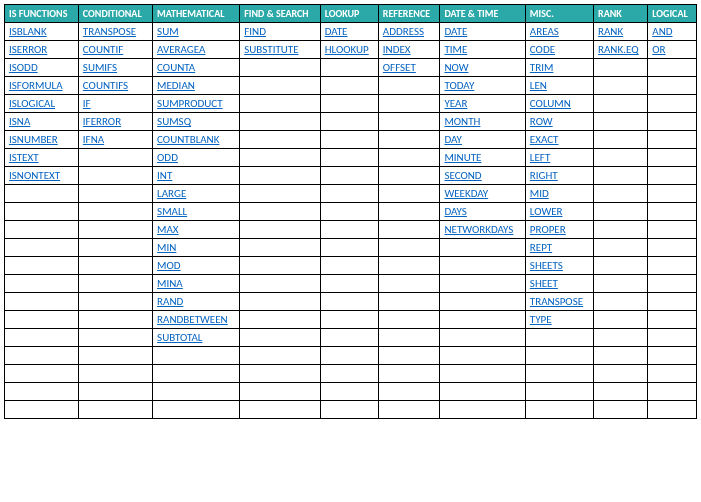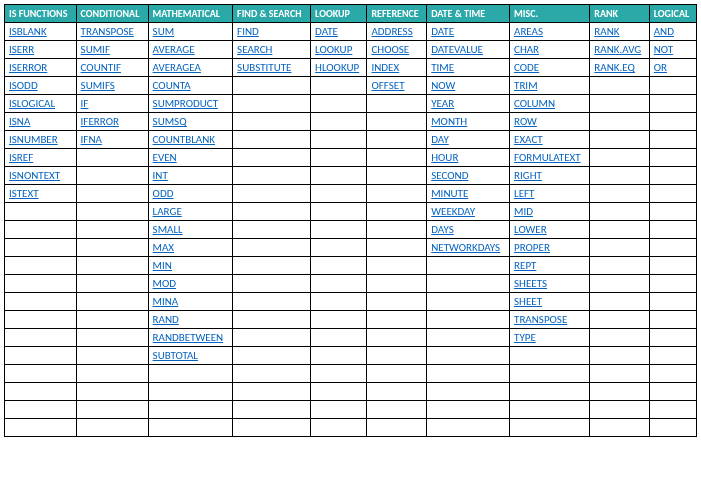--- a/index.html
+++ b/index.html
@@ -64,32 +64,20 @@
         <td><a>SUM</a></td>
         <td><a>FIND</a></td>
         <td><a>DATE</a></td>
         <td><a>ADDRESS</a></td>
         <td><a>DATE</a></td>
         <td><a>AREAS</a></td>
         <td><a>RANK</a></td>
         <td><a>AND</a></td>
       </tr>
       <tr>
-        <td><a>ISERR</a></td>
-        <td><a>SUMIF</a></td>
-        <td><a>AVERAGE</a></td>
-        <td><a>SEARCH</a></td>
-        <td><a>LOOKUP</a></td>
-        <td><a>CHOOSE</a></td>
-        <td><a>DATEVALUE</a></td>
-        <td><a>CHAR</a></td>
-        <td><a>RANK.AVG</a></td>
-        <td><a>NOT</a></td>
-      </tr>
-      <tr>
         <td><a>ISERROR</a></td>
         <td><a>COUNTIF</a></td>
         <td><a>AVERAGEA</a></td>
         <td><a>SUBSTITUTE</a></td>
         <td><a>HLOOKUP</a></td>
         <td><a>INDEX</a></td>
         <td><a>TIME</a></td>
         <td><a>CODE</a></td>
         <td><a>RANK.EQ</a></td>
         <td><a>OR</a></td>
@@ -100,20 +88,32 @@
         <td><a>COUNTA</a></td>
         <td></td>
         <td></td>
         <td><a>OFFSET</a></td>
         <td><a>NOW</a></td>
         <td><a>TRIM</a></td>
         <td></td>
         <td></td>
       </tr>
       <tr>
+        <td><a>ISFORMULA</a></td>
+        <td><a>COUNTIFS</a></td>
+        <td><a>MEDIAN</a></td>
+        <td></td>
+        <td></td>
+        <td></td>
+        <td><a>TODAY</a></td>
+        <td><a>LEN</a></td>
+        <td></td>
+        <td></td>
+      </tr>
+      <tr>
         <td><a>ISLOGICAL</a></td>
         <td><a>IF</a></td>
         <td><a>SUMPRODUCT</a></td>
         <td></td>
         <td></td>
         <td></td>
         <td><a>YEAR</a></td>
         <td><a>COLUMN</a></td>
         <td></td>
         <td></td>
@@ -136,52 +136,40 @@
         <td><a>COUNTBLANK</a></td>
         <td></td>
         <td></td>
         <td></td>
         <td><a>DAY</a></td>
         <td><a>EXACT</a></td>
         <td></td>
         <td></td>
       </tr>
       <tr>
-        <td><a>ISREF</a></td>
-        <td></td>
-        <td><a>EVEN</a></td>
-        <td></td>
-        <td></td>
-        <td></td>
-        <td><a>HOUR</a></td>
-        <td><a>FORMULATEXT</a></td>
+        <td><a>ISTEXT</a></td>
+        <td></td>
+        <td><a>ODD</a></td>
+        <td></td>
+        <td></td>
+        <td></td>
+        <td><a>MINUTE</a></td>
+        <td><a>LEFT</a></td>
         <td></td>
         <td></td>
       </tr>
       <tr>
         <td><a>ISNONTEXT</a></td>
         <td></td>
         <td><a>INT</a></td>
         <td></td>
         <td></td>
         <td></td>
         <td><a>SECOND</a></td>
         <td><a>RIGHT</a></td>
-        <td></td>
-        <td></td>
-      </tr>
-      <tr>
-        <td><a>ISTEXT</a></td>
-        <td></td>
-        <td><a>ODD</a></td>
-        <td></td>
-        <td></td>
-        <td></td>
-        <td><a>MINUTE</a></td>
-        <td><a>LEFT</a></td>
         <td></td>
         <td></td>
       </tr>
       <tr>
         <td></td>
         <td></td>
         <td><a>LARGE</a></td>
         <td></td>
         <td></td>
         <td></td>

